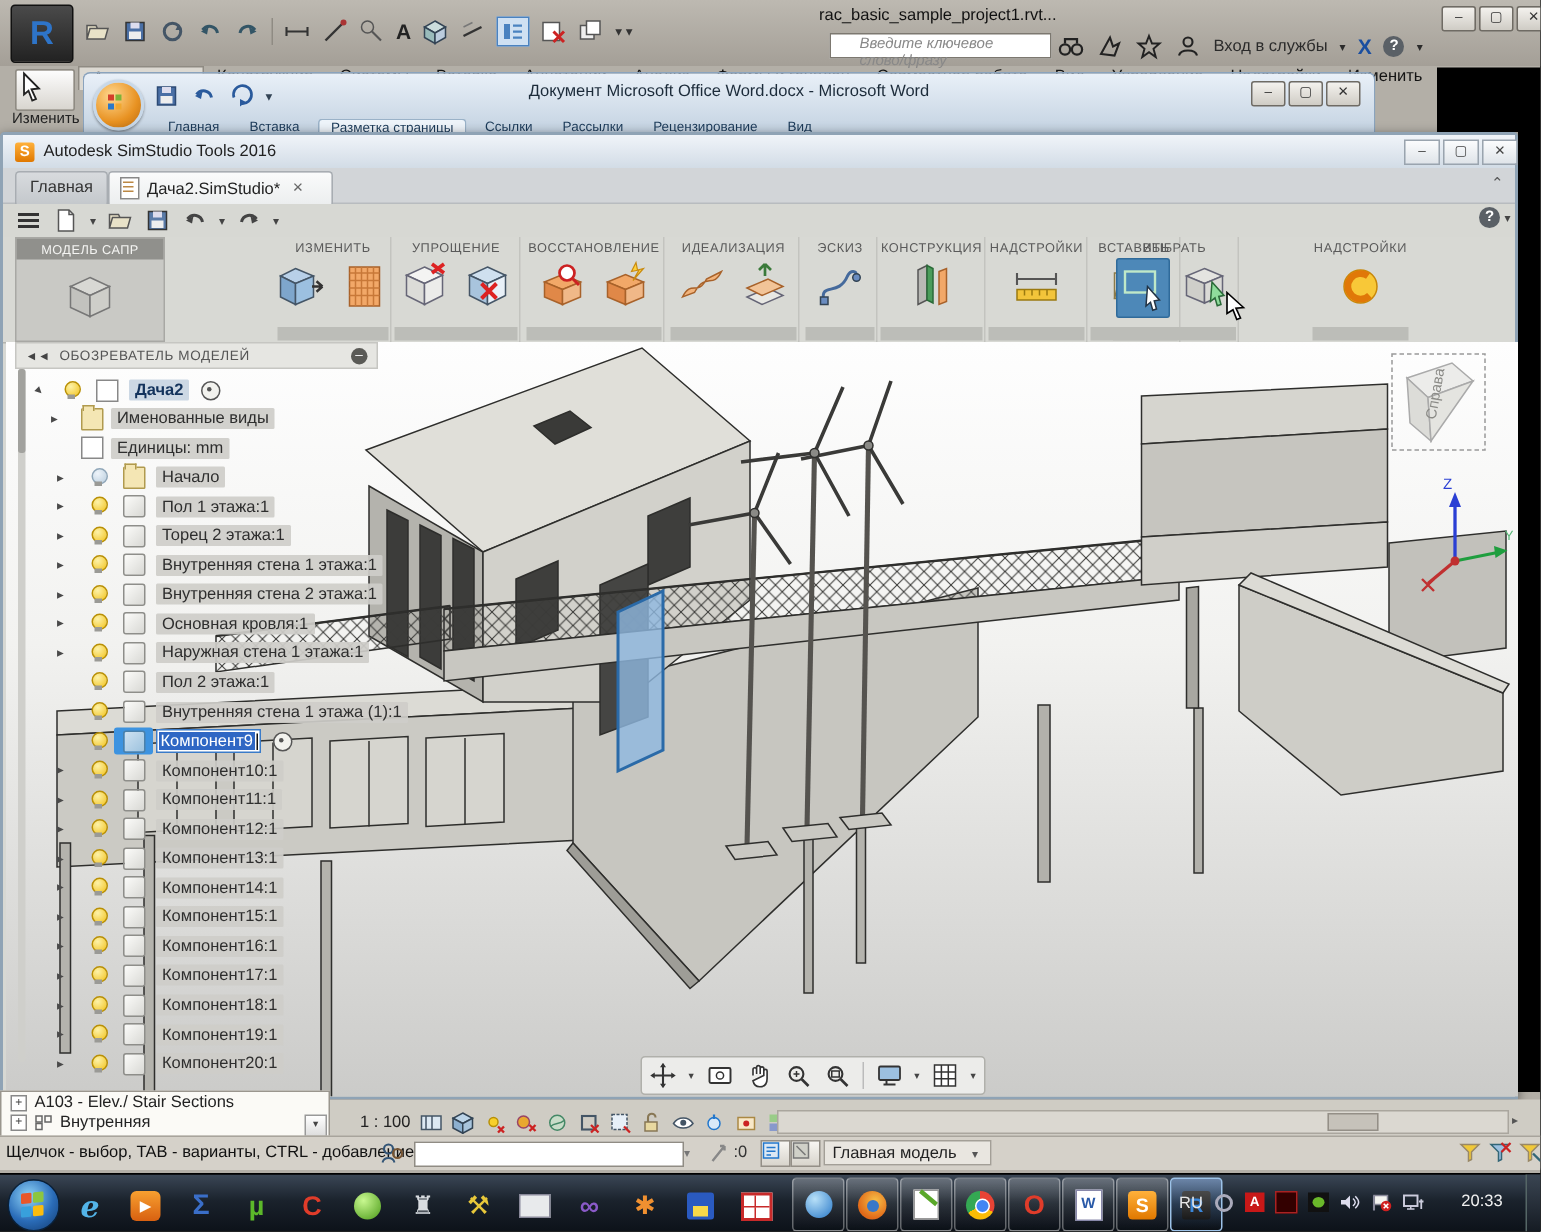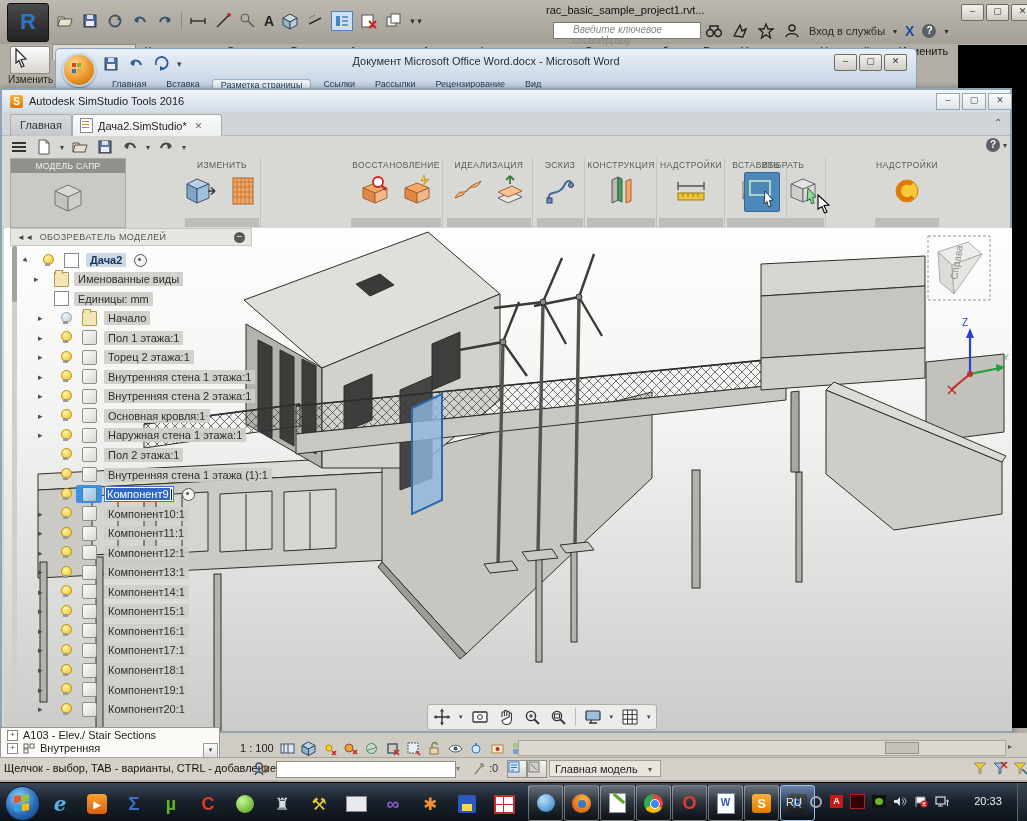--- a/index.html
+++ b/index.html
@@ -53,21 +53,21 @@
   #ss-qat{left:8px;top:47px;height:20px;}
   #ss-help{left:984px;top:47px;width:30px;height:16px;font-size:11px;color:#333;display:flex;align-items:center;gap:3px;}
   .helpdot{width:14px;height:14px;border-radius:50%;background:#5a6066;color:#fff;font-size:10px;font-weight:bold;text-align:center;line-height:14px;}
   #ss-ribbon{left:0;top:68px;width:1008px;height:70px;background:#d8d9d4;border-bottom:1px solid #b2b3ae;}
   .rgroup{position:absolute;top:0;height:70px;border-right:1px solid #c3c4bf;}
   .rg-label{position:absolute;top:2px;left:0;right:0;text-align:center;font-size:8.5px;letter-spacing:.4px;color:#5a5a5a;white-space:nowrap;}
   .rg-icons{position:absolute;top:14px;left:0;right:0;display:flex;justify-content:center;gap:8px;}
   .rg-strip{position:absolute;bottom:1px;left:1px;right:1px;height:9px;background:#bcbdb8;text-align:center;}
   .rg-strip:after{content:"▾";font-size:6px;color:#6a6a66;line-height:9px;}
   .ri{width:34px;height:38px;}
-  #rg-model{left:8px;width:116px;background:#c9c9c5;border:1px solid #a8a8a4;box-sizing:border-box;}
+  #rg-model{left:8px;width:100px;background:#c9c9c5;border:1px solid #a8a8a4;box-sizing:border-box;}
   #rg-model-hdr{position:absolute;top:0;left:0;right:0;height:14px;background:#90908c;color:#f4f4f2;font-size:8.5px;text-align:center;line-height:14px;letter-spacing:.3px;}
   .seltile{background:#4d88b8;border:1px solid #2f6a9a;border-radius:2px;}
   #mouse-cursor{left:814px;top:104px;width:16px;height:20px;z-index:60;}
   
   #viewport{left:2px;top:138px;width:1008px;height:503px;background:linear-gradient(#fefefe 0%,#f2f2f0 40%,#cbcbc9 100%);overflow:hidden;}
   
   #mb-header{left:8px;top:138px;width:240px;height:16px;background:#e6e6e2;border:1px solid #c6c6c2;display:flex;align-items:center;font-size:9px;color:#555;letter-spacing:.4px;z-index:40;}
   #mb-header .coll{margin:0 6px 0 6px;font-size:8px;color:#444;}
   #mb-header .minus{margin-left:auto;margin-right:6px;width:11px;height:11px;border-radius:50%;background:#5a5a56;color:#fff;text-align:center;line-height:9px;font-size:9px;}
   #tree{left:8px;top:156px;width:250px;height:470px;z-index:40;}
@@ -367,20 +367,38 @@
               <path d="M24 19 H31 M31 19 L27 15.5 M31 19 L27 22.5" stroke="#333" stroke-width="1.6" fill="none"></path>
             </svg>
           <svg class="ri" viewBox="0 0 34 38">
               <rect x="7" y="6" width="20" height="26" fill="#f2a868" stroke="#a8622a"></rect>
               <path d="M11 6 V32 M15 6 V32 M19 6 V32 M23 6 V32" stroke="#c87838"></path>
               <path d="M7 10 H27 M7 15 H27 M7 20 H27 M7 25 H27" stroke="#c87838"></path>
             </svg>
         </div>
         <div class="rg-strip"></div>
       </div>
+      <div class="rgroup" style="left:260px;width:84px;">
+        <div class="rg-label">УПРОЩЕНИЕ</div>
+        <div class="rg-icons">
+          <svg class="ri" viewBox="0 0 34 38">
+              <path d="M17 6 L29 11.5 L17 17 L5 11.5 Z" fill="#f4f4f2" stroke="#667"></path>
+              <path d="M5 11.5 V25 L17 31 V17 Z" fill="#dcdcd8" stroke="#667"></path>
+              <path d="M29 11.5 V25 L17 31 V17 Z" fill="#ececea" stroke="#667"></path>
+              <path d="M22 4 L30 10 M30 4 L22 10" stroke="#d22" stroke-width="2.4"></path>
+            </svg>
+          <svg class="ri" viewBox="0 0 34 38">
+              <path d="M17 6 L29 11.5 L17 17 L5 11.5 Z" fill="#cfe0ef" stroke="#456"></path>
+              <path d="M5 11.5 V25 L17 31 V17 Z" fill="#a8c4dd" stroke="#456"></path>
+              <path d="M29 11.5 V25 L17 31 V17 Z" fill="#e8f0f8" stroke="#456"></path>
+              <path d="M13 17 L23 27 M23 17 L13 27" stroke="#d22" stroke-width="2.6"></path>
+            </svg>
+        </div>
+        <div class="rg-strip"></div>
+      </div>
       <div class="rgroup" style="left:348px;width:92px;">
         <div class="rg-label">ВОССТАНОВЛЕНИЕ</div>
         <div class="rg-icons">
           <svg class="ri" viewBox="0 0 34 38">
               <path d="M5 16 L17 11 L29 16 L17 21 Z" fill="#f2a868" stroke="#a8622a"></path>
               <path d="M5 16 V26 L17 31 V21 Z" fill="#e08848" stroke="#a8622a"></path>
               <path d="M29 16 V26 L17 31 V21 Z" fill="#f0b888" stroke="#a8622a"></path>
               <circle cx="20" cy="10" r="5" fill="#fff" stroke="#c22" stroke-width="1.8"></circle>
               <path d="M24 14 L28 18" stroke="#c22" stroke-width="2"></path>
             </svg>

